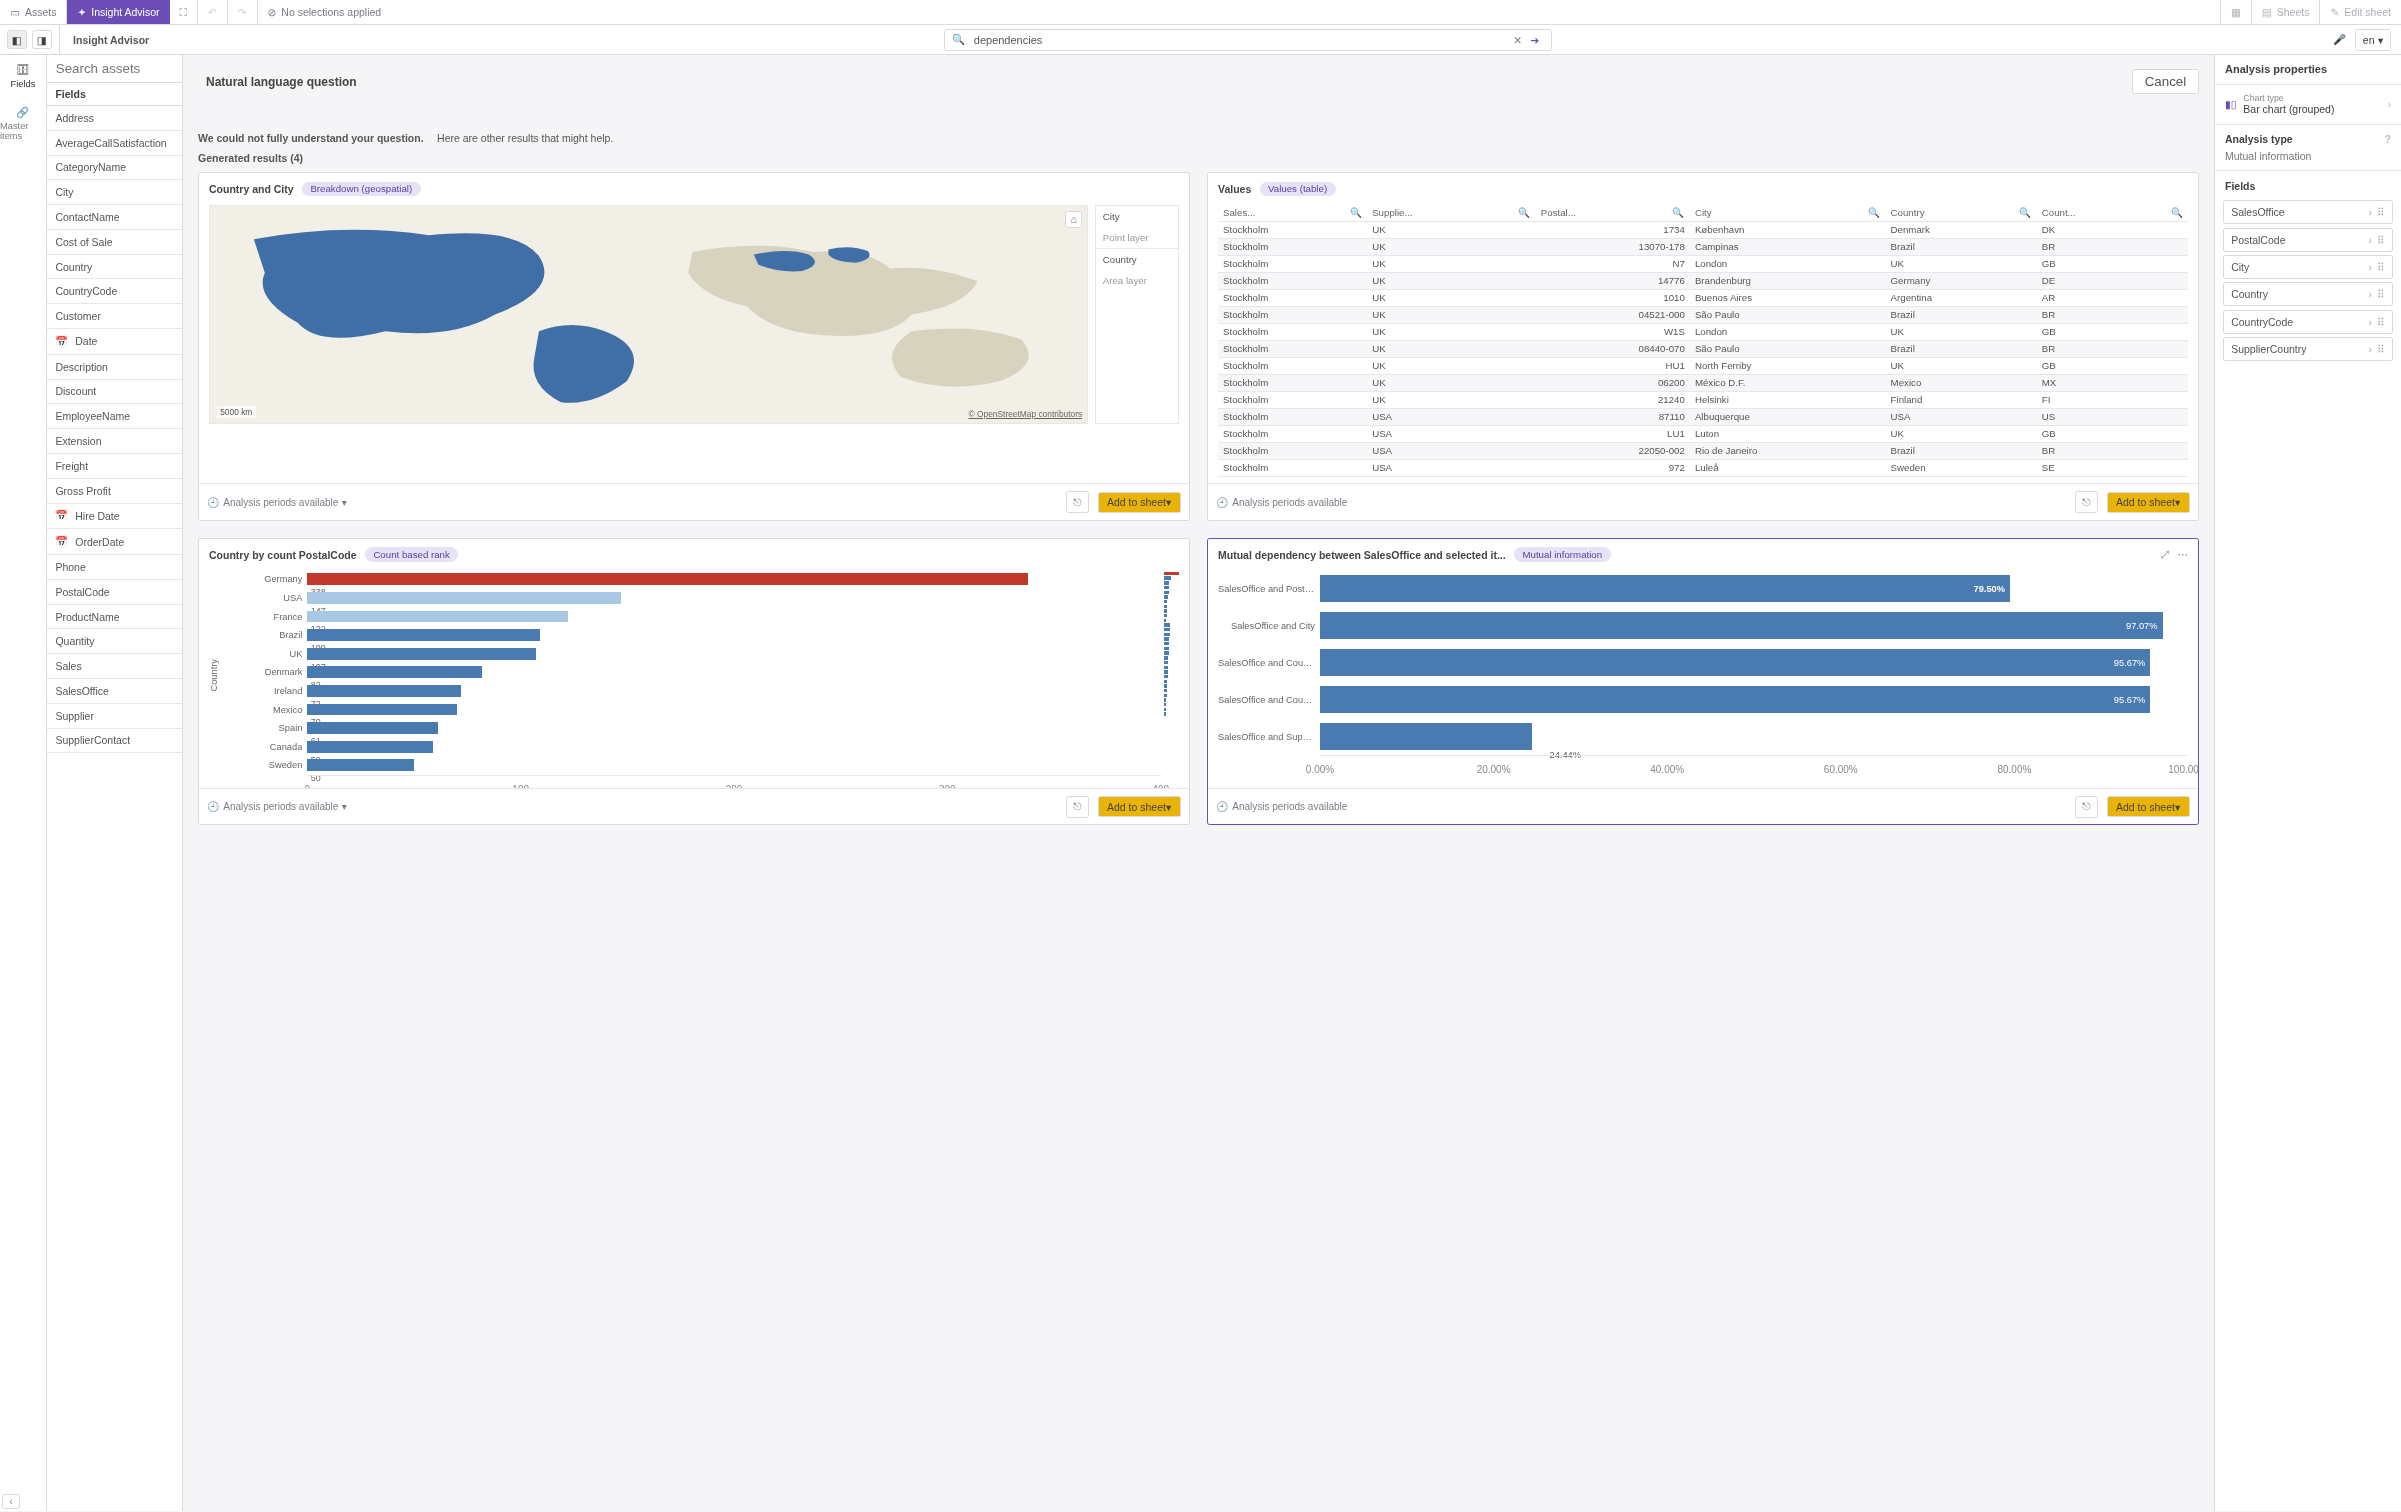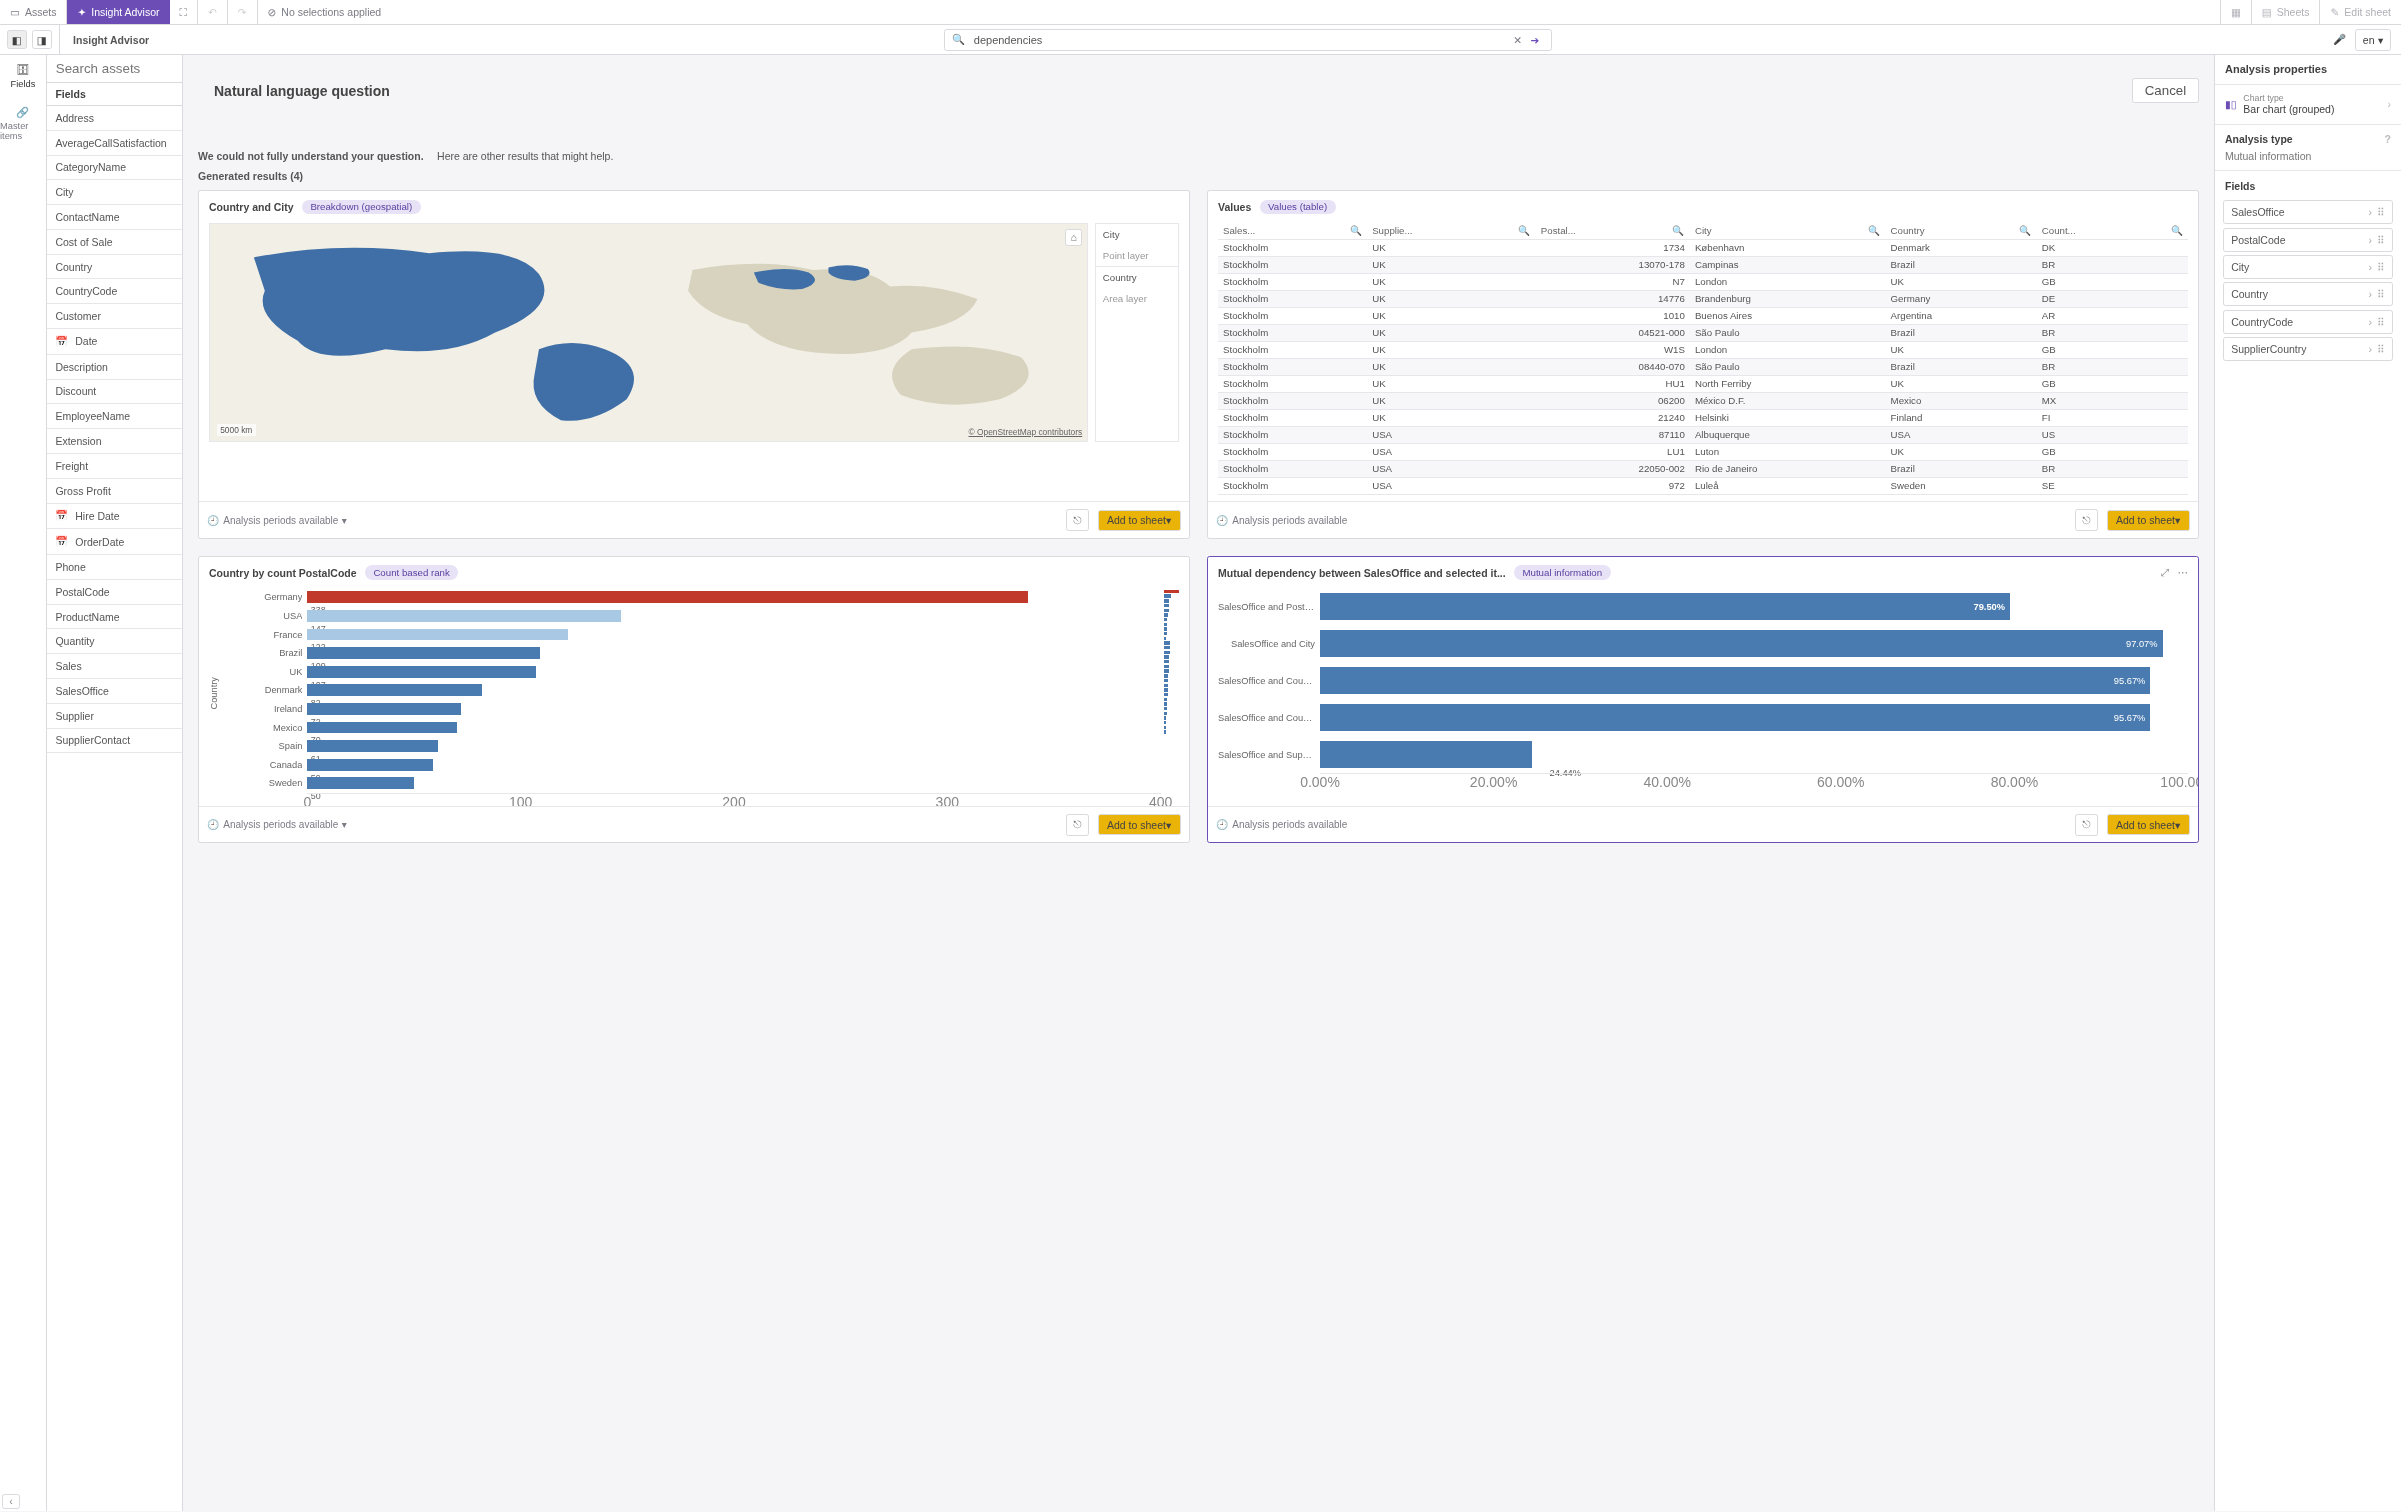--- a/index.html
+++ b/index.html
@@ -49,21 +49,21 @@
   .assets-search{border-bottom:0.8px solid var(--border);padding:5px 6.8px;}
   .assets-search input{width:100%;border:none;outline:none;color:#999;}
   .assets-head{padding:5px 8.4px;font-weight:600;border-bottom:0.8px solid var(--border);}
   .fieldlist{flex:1;overflow:auto;}
   .fieldrow{padding:5.9px 8.4px;border-bottom:0.8px solid var(--border-light);display:flex;align-items:center;gap:6.8px;color:#555;}
   .fieldrow .ic{color:#999;}
   .caret{position:fixed;left:1.7px;bottom:3.4px;width:18.6px;height:15px;border-radius:2.5px;background:#fff;border:0.8px solid var(--border);display:flex;align-items:center;justify-content:center;color:#888;}
 
   .main{flex:1;display:flex;flex-direction:column;overflow:auto;}
   .nl-head{display:flex;align-items:center;padding:11.8px 15px 6.8px;}
-  .nl-head h3{margin:16px;font-size:14px;font-weight:600;color:#444;}
+  .nl-head h3{margin:8px;font-size:12px;font-weight:600;color:#444;}
   .cancel{margin-left:auto;border:0.8px solid var(--border);background:#fff;border-radius:2.5px;padding:4.2px 11.8px;color:#555;}
   .nl-sub{padding:0 15px 5px;color:#555;display:flex;gap:13.5px;margin-top:28px;}
   .nl-sub .bold{font-weight:600;}
   .gen{padding:3.4px 15px 8.4px;font-weight:600;color:#555;}
 
   .cards{display:grid;grid-template-columns:1fr 1fr;gap:17px;padding:0 15px 17px;}
   .card{background:#fff;border:0.8px solid var(--border);border-radius:2.5px;display:flex;flex-direction:column;min-height:287px;}
   .card.selected{border:1.7px solid var(--purple);}
   .card-head{display:flex;align-items:center;gap:8.4px;padding:8.4px 10px;}
   .card-title{font-weight:600;color:#444;}
@@ -96,21 +96,21 @@
 
   
   .barchart{display:flex;height:211px;gap:3.4px;}
   .bars{flex:1;position:relative;}
   .barrow{display:flex;align-items:center;height:18.6px;gap:5px;}
   .barlabel{width:80px;text-align:right;font-size:9.3px;color:#666;overflow:hidden;text-overflow:ellipsis;white-space:nowrap;}
   .bartrack{flex:1;height:11.8px;position:relative;}
   .barfill{height:100%;}
   .barval{font-size:8.9px;color:#666;margin-left:3.4px;}
   .axis{position:relative;height:15px;margin-left:85px;border-top:0.8px solid var(--border-light);}
-  .axis span{position:absolute;font-size:14px;color:#888;transform:translateX(-50%);top:0;}
+  .axis span{position:absolute;font-size:10px;color:#888;transform:translateX(-50%);top:8px;}
   .ylabel{writing-mode:vertical-rl;transform:rotate(180deg);font-size:9.3px;color:#666;align-self:center;}
   .minimap{width:15px;display:flex;flex-direction:column;gap:1.3px;padding-top:1.7px;}
   .minimap div{background:var(--blue-bar);height:3.4px;}
 
   
   .mutual .barrow{height:37px;}
   .mutual .bartrack{height:27px;}
   .mutual .barfill{background:var(--blue-bar);display:flex;align-items:center;justify-content:flex-end;padding-right:5px;}
   .mutual .pct{color:#fff;font-size:9.3px;}
   .mutual .barlabel{width:97px;}

